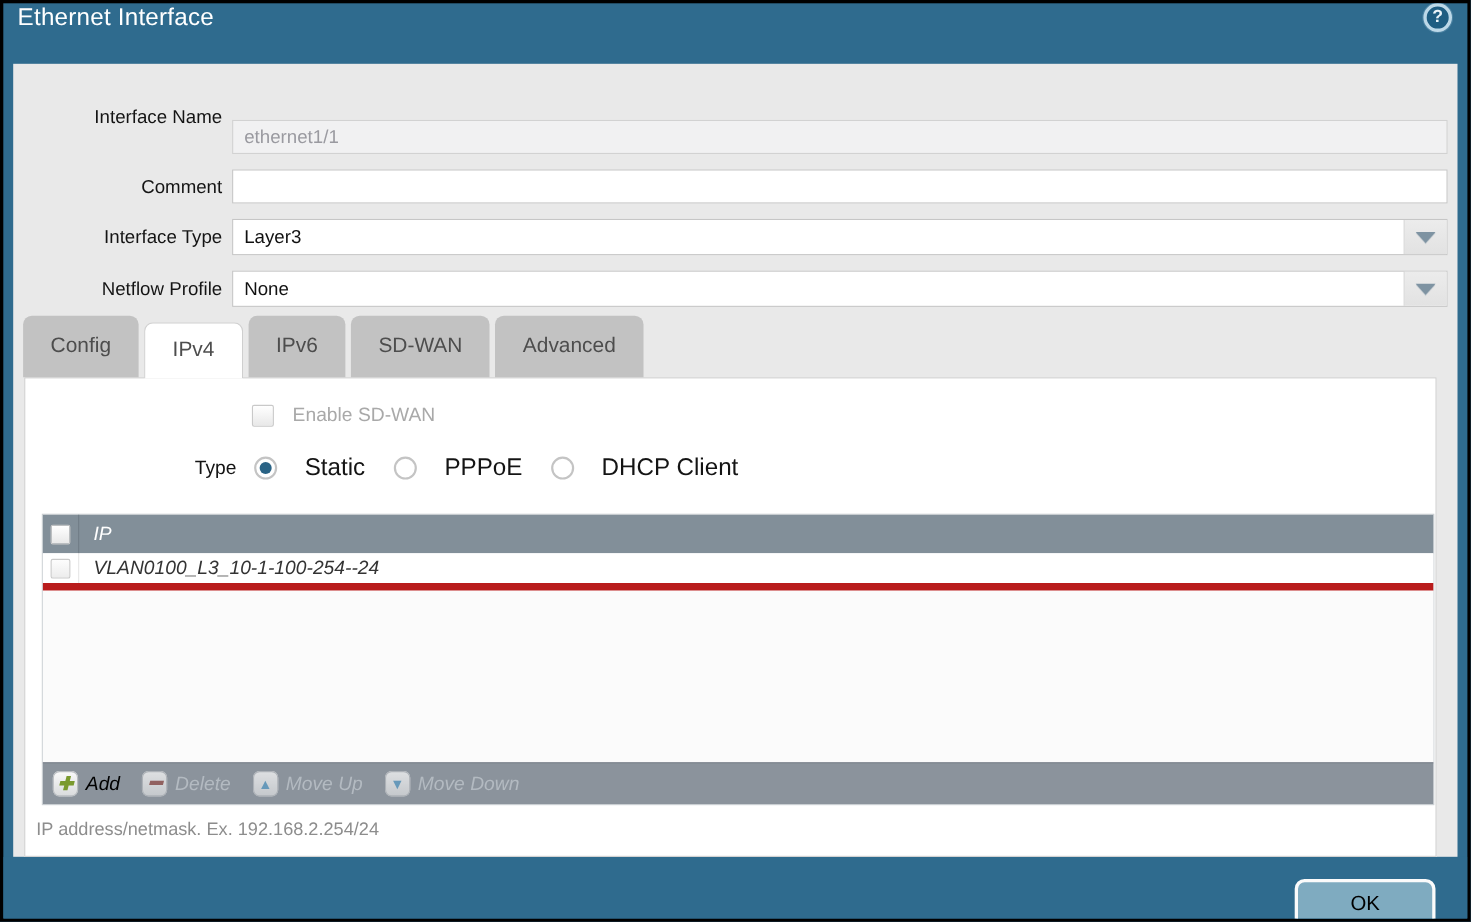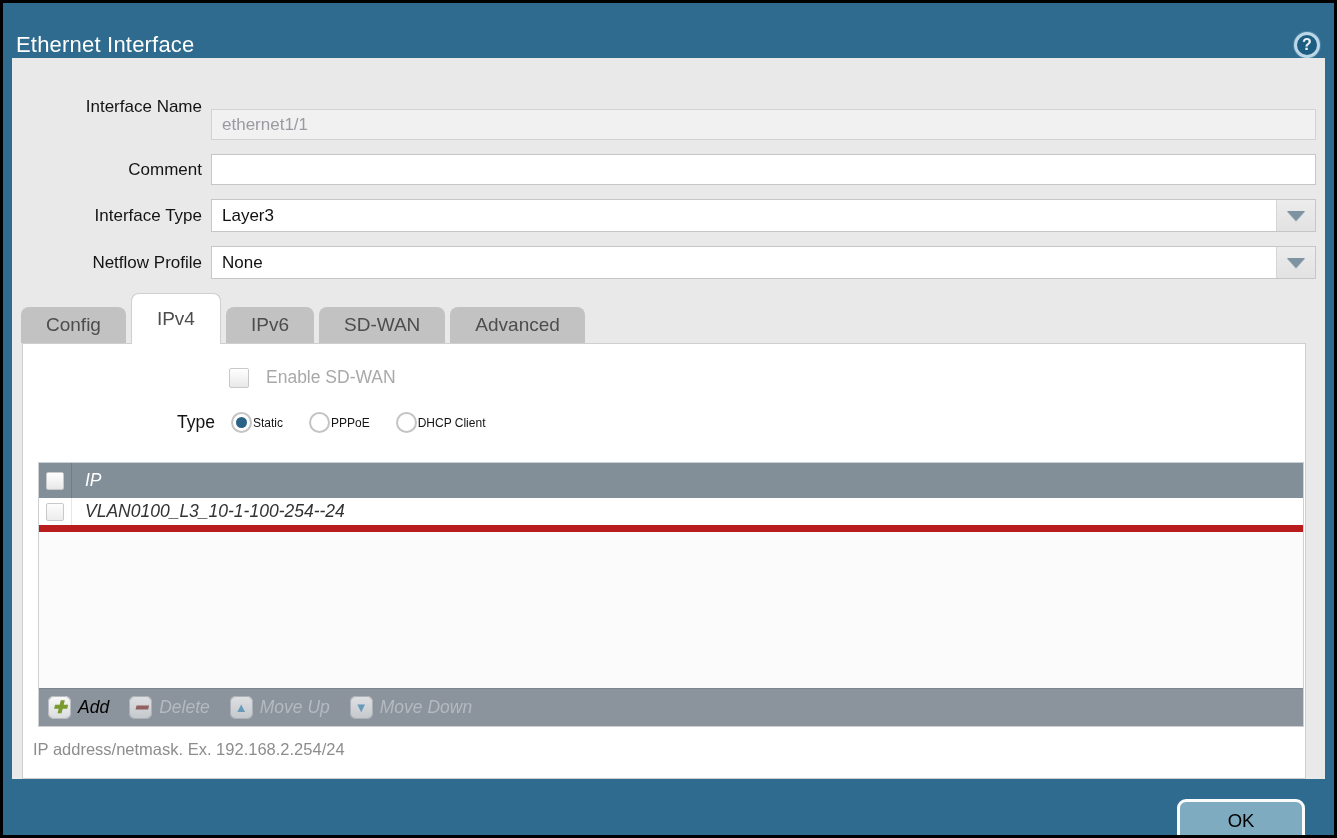--- a/index.html
+++ b/index.html
@@ -9,21 +9,21 @@
     width:1337px; height:838px;
     border:3px solid #000;
     background:#2f6b8e;
     display:flex; flex-direction:column;
     overflow:hidden;
   }
 
   
   .titlebar {
     height:55px; flex:0 0 55px;
-    display:flex; align-items:flex-end; justify-content:space-between;
+    display:flex; align-items:flex-start; justify-content:space-between;
     padding:0 14px 0 13px;
   }
   .titlebar .title {
     color:#fff; font-size:22px; letter-spacing:0.2px; font-weight:400;
   }
   .help-icon {
     width:26px; height:26px; border-radius:50%;
     background:#1e5d82; border:3px solid #bcd8e8;
     box-shadow:0 0 0 1px #4c83a3;
     color:#eaf4fa; font-size:16px; font-weight:bold;
@@ -78,21 +78,21 @@
   
   .tabs {
     height:50px; flex:0 0 50px;
     display:flex; align-items:flex-end; gap:5px;
     margin-left:9px;
     position:relative; z-index:2;
   }
   .tab {
     background:#c2c2c2; color:#4d4d4d;
     font-size:19px;
-    height:36px; padding:0 25px;
+    height:56px; padding:0 25px;
     display:flex; align-items:center;
     border-radius:8px 8px 0 0;
     cursor:pointer;
   }
   .tab.active {
     background:#fff; height:51px; margin-bottom:-1px;
     border:1px solid #cfcfcf; border-bottom:none;
     padding-top:0;
   }
 
@@ -121,21 +121,21 @@
   }
   .type-label { font-size:17.5px; color:#141414; }
   .radio {
     width:21px; height:21px; border-radius:50%;
     border:2px solid #c4c4c4; background:#fff;
     display:flex; align-items:center; justify-content:center;
     cursor:pointer;
   }
   .radio .dot { width:11px; height:11px; border-radius:50%; background:transparent; }
   .radio.selected .dot { background:#2a6385; }
-  .radio-label { margin-left:1px; font-size:12px; color:#141414; }
+  .radio-label { margin-left:25px; font-size:22px; color:#141414; }
   .ml16 { margin-left:16px; } .ml26 { margin-left:26px; }
 
   
   .ip-table {
     margin:29px 0 0 15px; width:1266px;
     border:1px solid #cdd1d4;
     font-style:italic;
   }
   .tbl-header {
     height:35px; background:#828f99;

